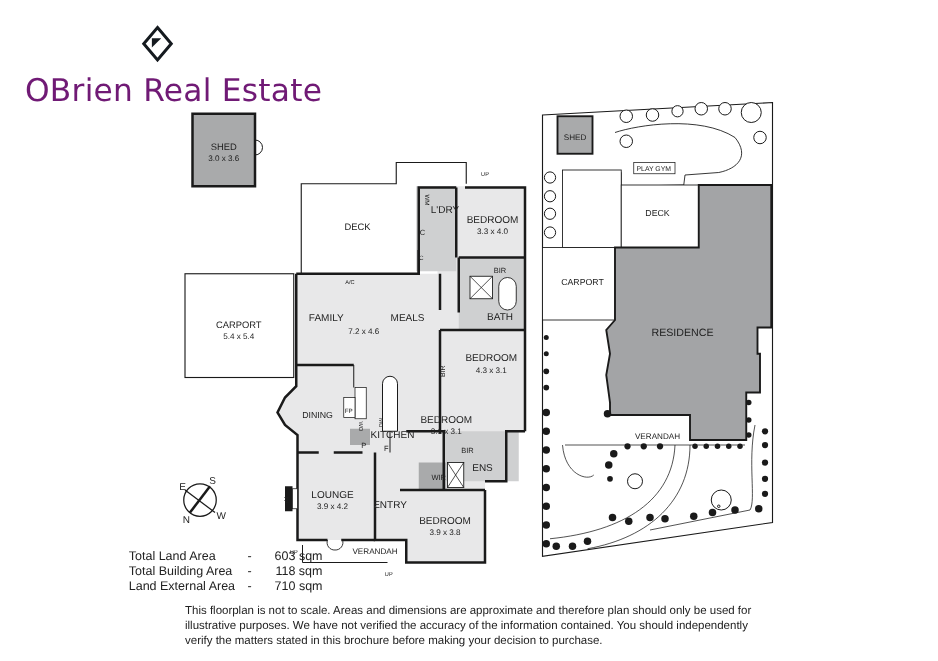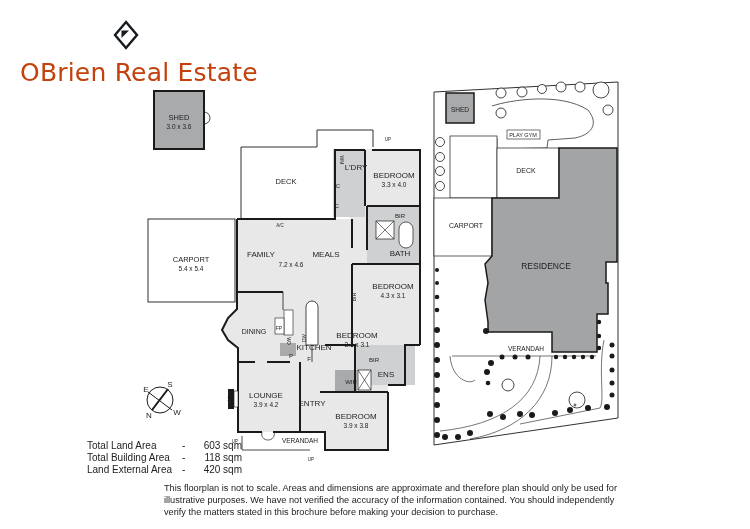--- a/index.html
+++ b/index.html
@@ -1,28 +1,28 @@
 <!DOCTYPE html>
 <html><head>
 <meta charset="utf-8">
 <style>
   html,body{margin:0;padding:0;background:#fff;}
   body{width:750px;height:529px;position:relative;overflow:hidden;font-family:"Liberation Sans",sans-serif;color:#1a1a1a;}
   .abs{position:absolute;}
   .brand{left:0;top:0;width:260px;height:100px;}
-  .brand-name{position:absolute;left:20px;top:58px;font-size:25px;letter-spacing:0.2px;color:#c2410c;font-family:"DejaVu Sans",sans-serif;font-weight:400;white-space:nowrap;}
+  .brand-name{position:absolute;left:20px;top:58px;font-size:25px;letter-spacing:0.2px;color:#701a75;font-family:"DejaVu Sans",sans-serif;font-weight:400;white-space:nowrap;}
   .logo{position:absolute;left:113px;top:20px;}
   svg text{font-family:"Liberation Sans",sans-serif;}
   .plan{left:0;top:0;}
   .areas{left:87px;top:440px;font-size:10px;line-height:12px;color:#222;}
   .areas .row{display:flex;}
-  .areas .lbl{width:95px;}
+  .areas .lbl{width:95px;margin-left:16px;}
   .areas .dash{width:14px;}
   .areas .val{width:46px;text-align:right;}
-  .disclaimer{left:148px;top:482px;width:460px;font-size:9.2px;line-height:12px;color:#222;margin-left:16px;}
+  .disclaimer{left:148px;top:482px;width:460px;font-size:9.2px;line-height:12px;color:#222;}
 </style>
 </head>
 <body>
 
 <div class="abs brand">
   <svg class="logo" width="26" height="30" viewBox="0 0 26 30">
     <polygon points="13,2 24,15 13,28 2,15" fill="none" stroke="#151a1f" stroke-width="2.4"></polygon>
     <polygon points="8.5,10.5 16,10.5 8.5,18" fill="#151a1f"></polygon>
   </svg>
   <div class="brand-name">OBrien Real Estate</div>
@@ -242,17 +242,17 @@
     <span class="val">603 sqm</span>
   </div>
   <div class="row">
     <span class="lbl">Total Building Area</span>
     <span class="dash">-</span>
     <span class="val">118 sqm</span>
   </div>
   <div class="row">
     <span class="lbl">Land External Area</span>
     <span class="dash">-</span>
-    <span class="val">420 sqm</span>
+    <span class="val">710 sqm</span>
   </div>
 </div>
 
 <div class="abs disclaimer">This floorplan is not to scale. Areas and dimensions are approximate and therefore plan should only be used for illustrative purposes. We have not verified the accuracy of the information contained. You should independently verify the matters stated in this brochure before making your decision to purchase.</div>
 
 </body></html>

